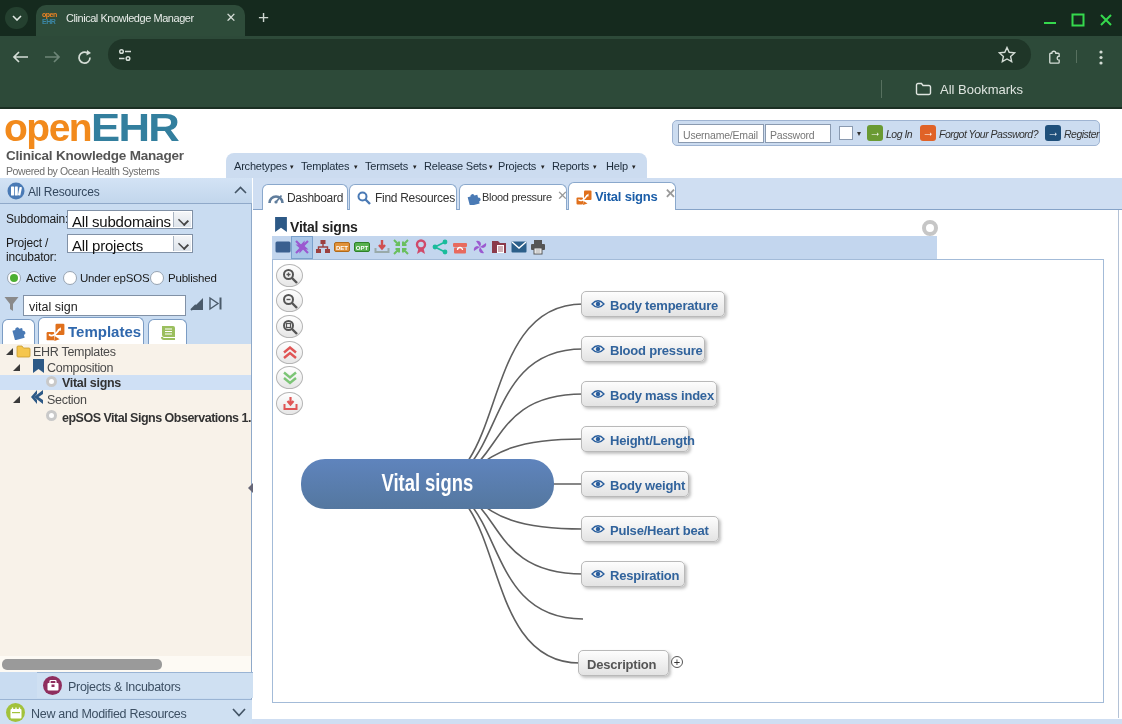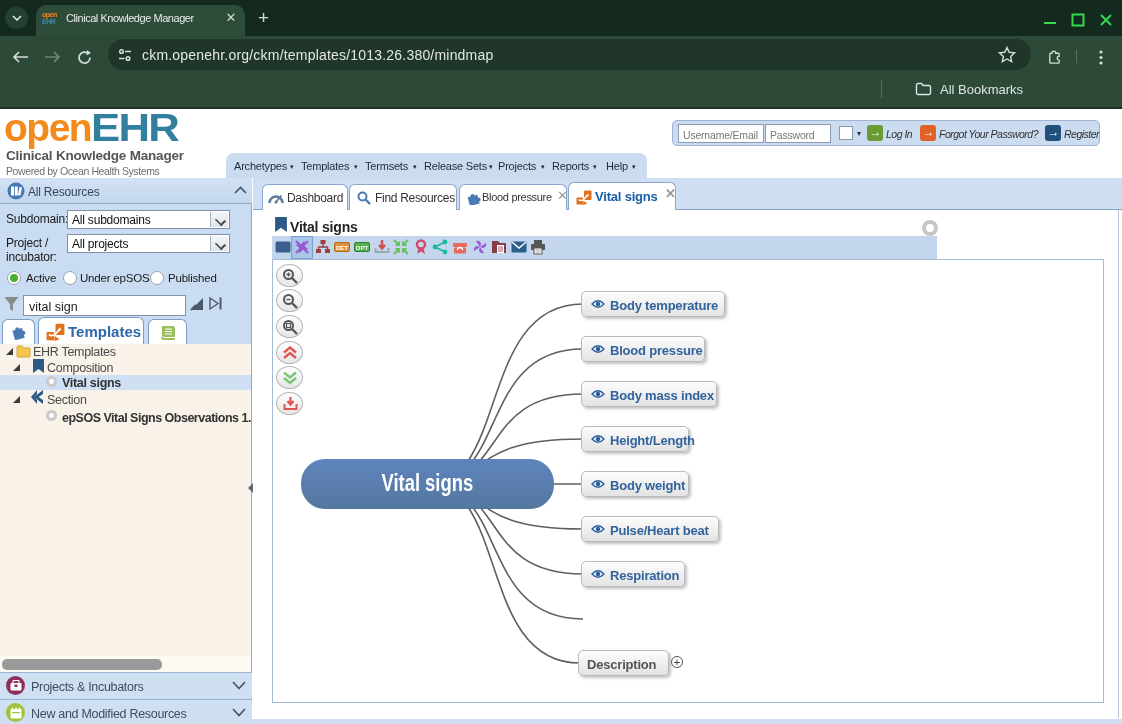--- a/index.html
+++ b/index.html
@@ -42,21 +42,21 @@
 
 #menubar { left:226px; top:153px; width:421px; height:25px; background:#ccdcf0; border-radius:8px 8px 0 0; }
 #menubar span { position:absolute; top:7px; font-size:11px; color:#1c2b3a; letter-spacing:-0.2px; white-space:nowrap; }
 #menubar .dn { font-size:7px; color:#222; top:10px; letter-spacing:0; }
 
 
 #sidebar { left:0; top:178px; width:252px; height:546px; background:#c9dcf1; border-right:1px solid #8fa9c9; }
 #sb-head { left:0; top:0; width:252px; height:26px; background:linear-gradient(#d3e3f5,#c2d6ec); border-bottom:1px solid #8fa9c9; }
 #sb-head .txt { position:absolute; left:28px; top:7px; font-size:12px; color:#33475e; letter-spacing:-0.2px; }
 .sb-label { position:absolute; font-size:12px; color:#1a1a1a; letter-spacing:-0.2px; }
-.sb-select { position:absolute; left:67px; width:163px; height:19px; background:#fff; border:1px solid #8191a6; font-size:12px; color:#111; padding:2px 0 0 4px; letter-spacing:-0.2px; }
+.sb-select { position:absolute; left:67px; width:126px; height:19px; background:#fff; border:1px solid #8191a6; font-size:15px; color:#111; padding:2px 0 0 4px; letter-spacing:-0.2px; }
 .sb-select .chev { position:absolute; right:1px; top:1px; width:18px; height:15px; background:linear-gradient(#f4f6f8,#dde3ea); border-left:1px solid #aab5c2; }
 .sb-select .chev:after { content:""; position:absolute; left:4.5px; top:4px; width:7px; height:7px; border-right:2px solid #444; border-bottom:2px solid #444; transform:rotate(45deg) scale(1,0.75); }
 .radio { position:absolute; width:14px; height:14px; border-radius:50%; background:#fff; border:1px solid #98a4b2; }
 .radio.on:after { content:""; position:absolute; left:2px; top:2px; width:8px; height:8px; border-radius:50%; background:#4caf32; }
 .rlabel { position:absolute; font-size:11.5px; color:#1a1a1a; letter-spacing:-0.2px; white-space:nowrap; }
 #filter-inp { left:23px; top:117px; width:163px; height:21px; background:#fff; border:1px solid #8191a6; font-size:12.5px; color:#222; padding:4px 0 0 5px; }
 
 #sb-tabs { left:0; top:139px; width:252px; height:27px; }
 .sbtab { position:absolute; background:#fff; border:1px solid #7b9cc4; border-bottom:none; border-radius:6px 6px 0 0; }
 #sbtab2 { left:38px; top:0px; width:106px; height:27px; }
@@ -139,21 +139,20 @@
       <path d="M13 7.5 A5.5 5.5 0 1 1 10.5 3" stroke="#d4ddd6" stroke-width="1.7" fill="none"></path>
       <path d="M10 0 L14 3 L9.5 5.5 Z" fill="#d4ddd6"></path>
     </svg>
   <div class="abs" id="urlpill"></div>
   <svg class="abs" style="left:117px;top:11px;" width="16" height="16" viewBox="0 0 16 16">
       <circle cx="4.5" cy="4.5" r="1.8" fill="none" stroke="#d4ddd6" stroke-width="1.5"></circle>
       <path d="M8 4.5 L14 4.5" stroke="#d4ddd6" stroke-width="1.5"></path>
       <circle cx="11" cy="11.5" r="1.8" fill="none" stroke="#d4ddd6" stroke-width="1.5"></circle>
       <path d="M2 11.5 L7.5 11.5" stroke="#d4ddd6" stroke-width="1.5"></path>
     </svg>
-  <div class="abs" id="urltext">ckm.openehr.org/ckm/templates/1013.26.380/mindmap</div>
   <svg class="abs" style="left:998px;top:10px;" width="18" height="18" viewBox="0 0 18 18">
       <path d="M9 1.5 L11.2 6.3 L16.5 6.9 L12.6 10.4 L13.7 15.6 L9 13 L4.3 15.6 L5.4 10.4 L1.5 6.9 L6.8 6.3 Z" fill="none" stroke="#d4ddd6" stroke-width="1.4"></path>
     </svg>
   <svg class="abs" style="left:1046px;top:13px;" width="16" height="16" viewBox="0 0 17 17">
       <path d="M5 4.5 h1.2 a2.1 2.1 0 0 1 4.2 0 H13 a1 1 0 0 1 1 1 v2.2 a2.1 2.1 0 0 0 0 4.2 v2.2 a1 1 0 0 1 -1 1 H5 a1 1 0 0 1 -1 -1 V5.5 a1 1 0 0 1 1 -1 Z" fill="none" stroke="#d4ddd6" stroke-width="1.4"></path>
     </svg>
   <div class="abs" style="left:1076px;top:14px;width:1px;height:13px;background:#57705f;"></div>
   <svg class="abs" style="left:1099px;top:14px;" width="4" height="15" viewBox="0 0 4 15">
       <circle cx="2" cy="2" r="1.6" fill="#d4ddd6"></circle>
       <circle cx="2" cy="7.5" r="1.6" fill="#d4ddd6"></circle>
@@ -284,21 +283,21 @@
         <path d="M6 0 L0 7 L6 14 L6 10 L3.5 7 L6 4 Z" fill="#2d5986"></path>
       </svg>
     <div class="trow" style="left:47px;top:49px;">Section</div>
     <div class="leafc" style="left:46px;top:66px;"></div>
     <div class="trow" style="left:62px;top:67px;letter-spacing:-0.5px;"><b>epSOS Vital Signs Observations 1.3.6.1</b></div>
   </div>
 
   <div class="abs" id="sb-scroll">
       <div class="bar"></div>
     </div>
-  <div class="sb-panel" style="top:494px;height:26px;">
+  <div class="sb-panel" style="top:494px;height:26px;margin-left:37px;">
     <div class="pcirc" style="background:#8f2e5e;">
         <svg style="position:absolute;left:3.5px;top:4px;" width="12" height="11" viewBox="0 0 12 11">
           <rect x="0.5" y="3" width="11" height="7.5" rx="1" fill="#fff"></rect>
           <rect x="3" y="0.5" width="6" height="3.5" rx="1" fill="none" stroke="#fff" stroke-width="1.2"></rect>
           <rect x="4.5" y="4.5" width="3" height="2.5" fill="#8f2e5e"></rect>
         </svg>
       </div>
     <span class="txt">Projects &amp; Incubators</span>
     <svg class="pchev" width="14" height="9" viewBox="0 0 14 9">
         <path d="M1 1 L7 7.5 L13 1" stroke="#445566" stroke-width="1.7" fill="none"></path>

